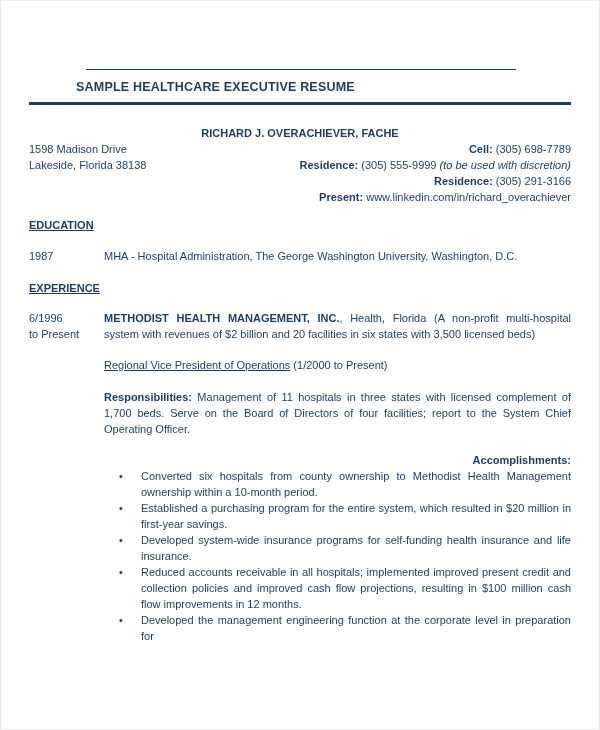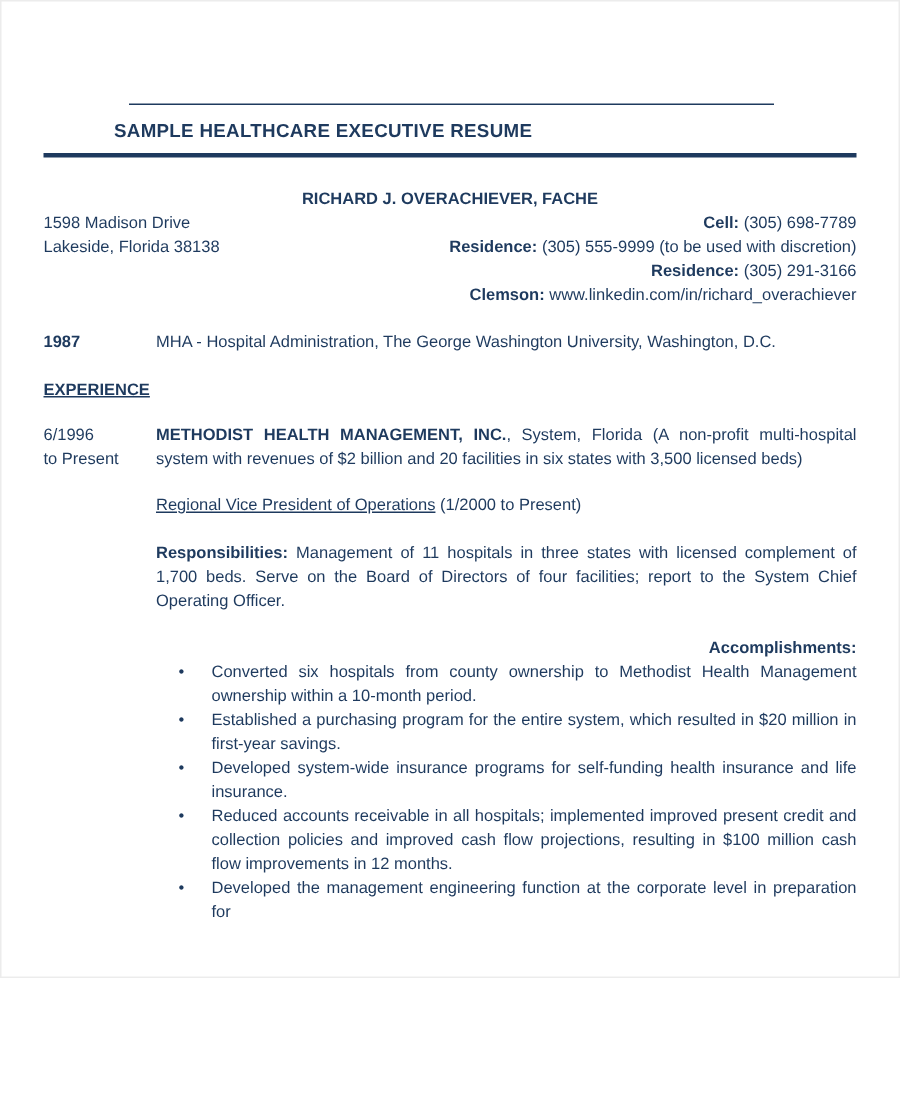--- a/index.html
+++ b/index.html
@@ -1,18 +1,18 @@
 <!DOCTYPE html>
 <html><head>
 <meta charset="utf-8">
 <style>
   * { margin: 0; padding: 0; box-sizing: border-box; }
   html, body { background: #ffffff; }
   .page {
-    width: 600px; height: 652px;
+    width: 600px; height: 730px;
     background: #ffffff;
     color: #1e3a5e;
     font-family: "Liberation Sans", sans-serif;
     font-size: 11px;
     line-height: 16px;
     overflow: hidden;
     position: relative;
     border: 1px solid #ececec;
   }
   .top-rule {
@@ -36,30 +36,30 @@
     font-weight: bold;
     margin-top: 20px;
   }
   .header-row {
     display: flex;
     justify-content: space-between;
     margin-top: 0px;
   }
   .contacts { text-align: right; }
   .b { font-weight: bold; }
-  .i { }
+  .i { font-style: italic; }
   .u { text-decoration: underline; }
   .section-heading {
     font-weight: bold;
     text-decoration: underline;
     margin-top: 12px;
   }
   .edu-list { margin-top: 15px; }
   .edu-row { display: flex; }
-  .edu-year { width: 75px; flex: none; font-weight: bold; }
+  .edu-year { width: 75px; flex: none; }
   .edu-text { flex: 1; }
   .exp-heading { margin-top: 16px; }
   .exp { display: flex; margin-top: 14px; }
   .exp-dates { width: 75px; flex: none; }
   .exp-body { flex: 1; }
   .para { text-align: justify; }
   .position-line { margin-top: 15px; }
   .resp-para { margin-top: 16px; }
   .accomp-label { font-weight: bold; margin-top: 15px; text-align: right; }
   .bullet { display: flex; }
@@ -83,41 +83,42 @@
 
     <div class="header-row">
       <div class="addr">
         <div>1598 Madison Drive</div>
         <div>Lakeside, Florida 38138</div>
       </div>
       <div class="contacts">
         <div><span class="b">Cell:</span><span> (305) 698-7789</span></div>
         <div><span class="b">Residence:</span><span> (305) 555-9999</span><span class="i"> (to be used with discretion)</span></div>
         <div><span class="b">Residence:</span><span> (305) 291-3166</span></div>
-        <div><span class="b">Clemson:</span><span> www.linkedin.com/in/richard_overachiever</span></div>
+        <div><span class="b">Present:</span><span> www.linkedin.com/in/richard_overachiever</span></div>
       </div>
     </div>
 
+    <div class="section-heading">EDUCATION</div>
 
     <div class="edu-list">
       <div class="edu-row">
         <div class="edu-year">1987</div>
         <div class="edu-text">MHA - Hospital Administration, The George Washington University, Washington, D.C.</div>
       </div>
     </div>
 
     <div class="section-heading exp-heading">EXPERIENCE</div>
 
     <div class="exp">
       <div class="exp-dates">
         <div>6/1996</div>
         <div>to Present</div>
       </div>
       <div class="exp-body">
-        <div class="para"><span class="b">METHODIST HEALTH MANAGEMENT, INC.</span><span>, System, Florida</span>
+        <div class="para"><span class="b">METHODIST HEALTH MANAGEMENT, INC.</span><span>, Health, Florida</span>
           <span class="para">(A non-profit multi-hospital system with revenues of $2 billion and 20 facilities in six states with 3,500 licensed beds)</span>
         </div>
 
         <div class="position-line"><span class="u">Regional Vice President of Operations</span><span> (1/2000 to Present)</span></div>
 
         <div class="para resp-para"><span class="b">Responsibilities:</span><span> Management of 11 hospitals in three states with licensed complement of 1,700 beds.  Serve on the Board of Directors of four facilities; report to the System Chief Operating Officer.</span></div>
 
         <div class="accomp-label">Accomplishments:</div>
 
         <div>

